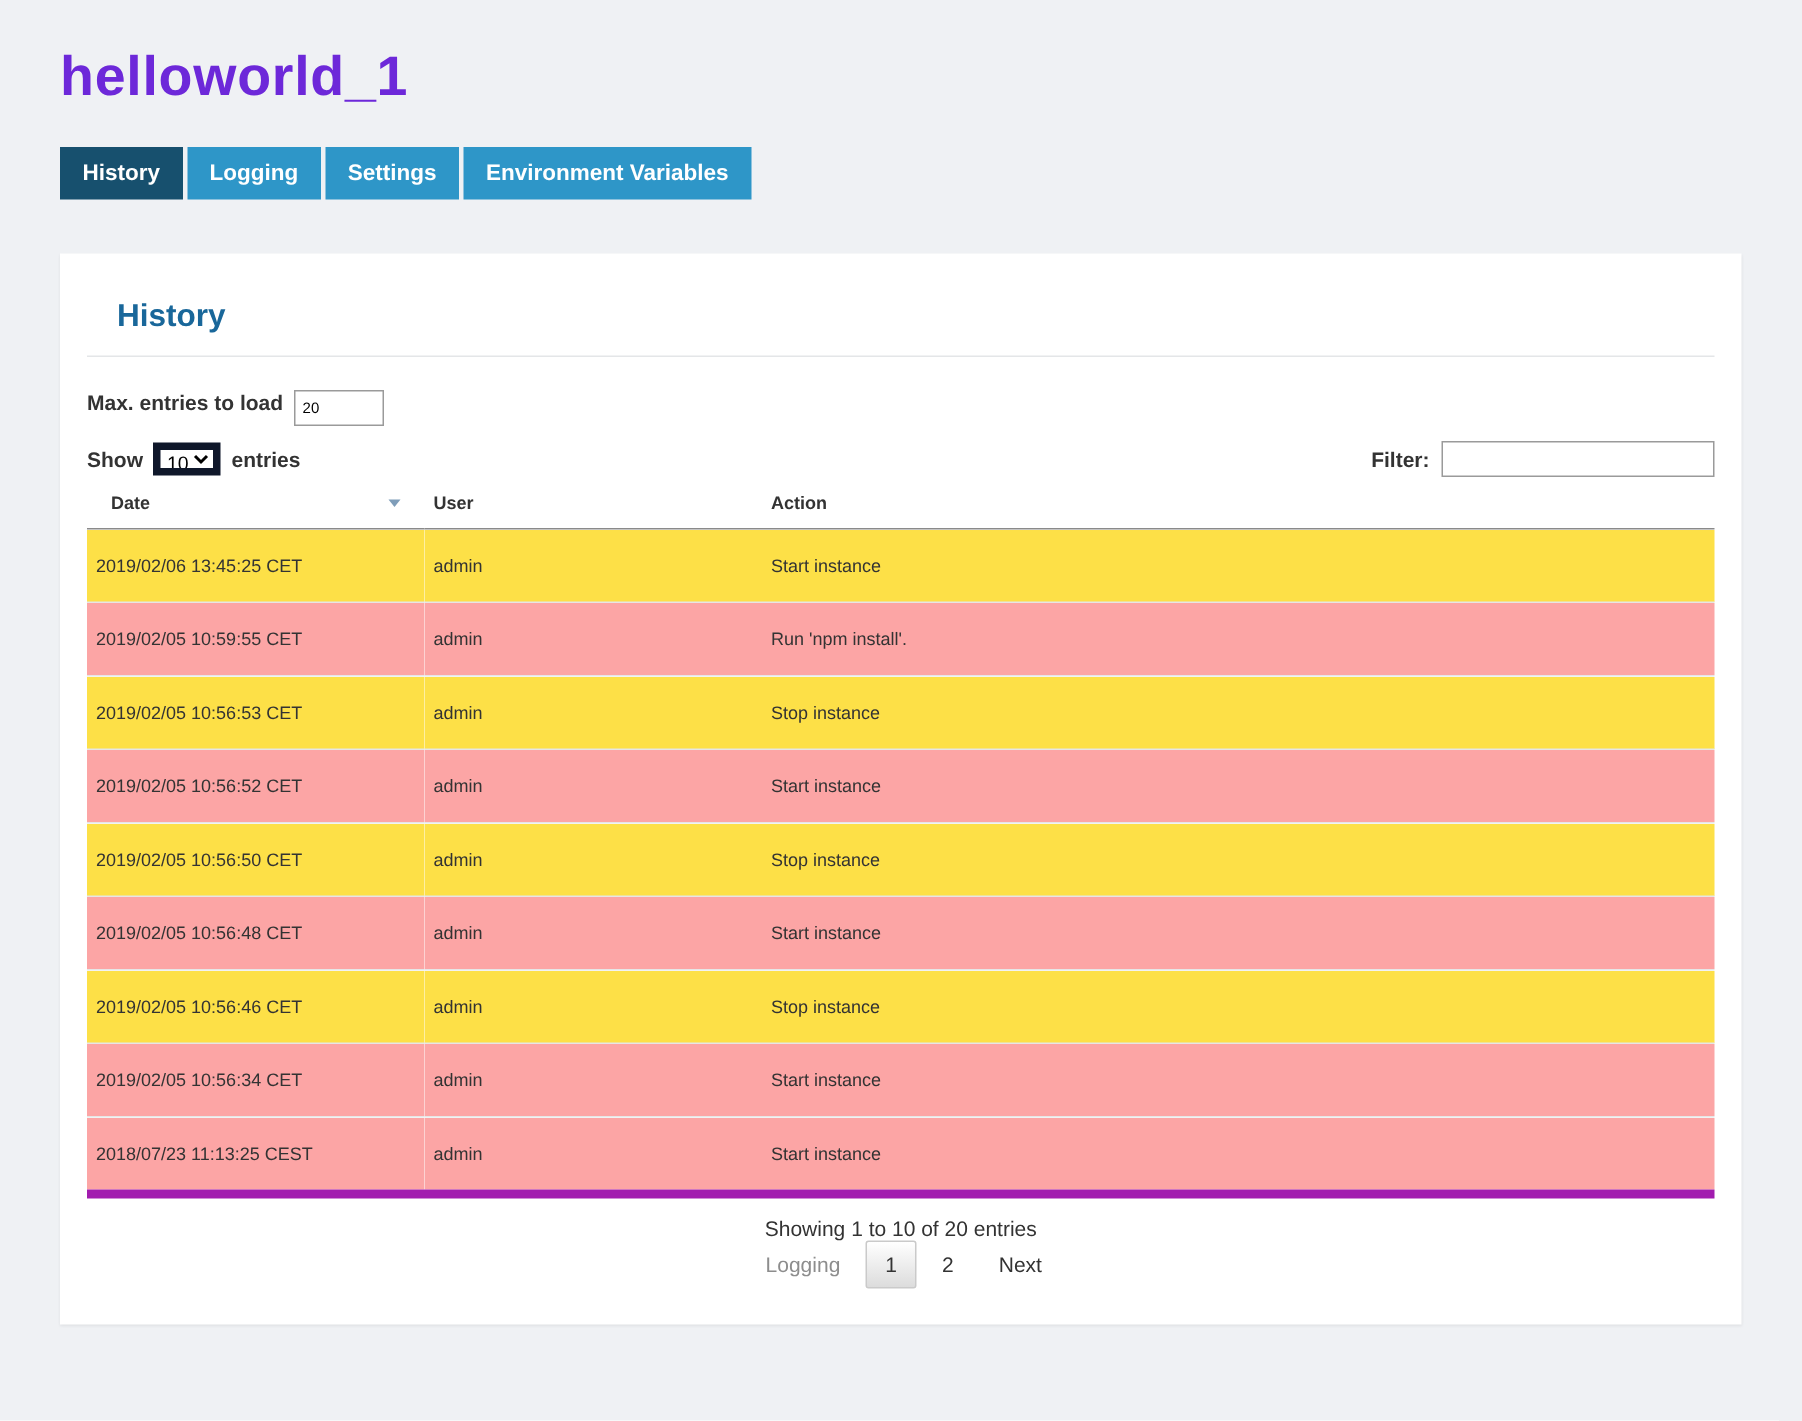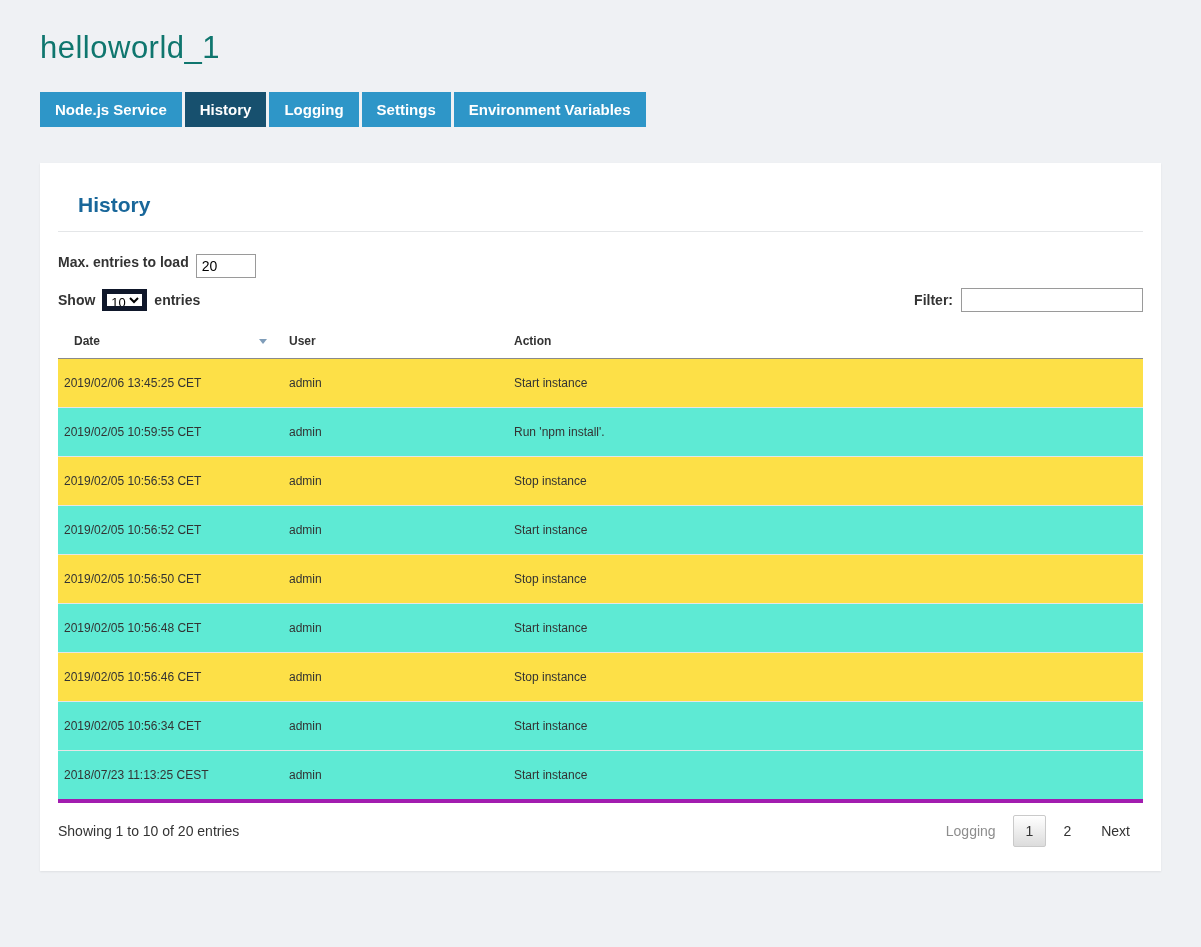--- a/index.html
+++ b/index.html
@@ -11,23 +11,23 @@
   html,body{margin:0;padding:0;}
   body{
     background:#eff1f4;
     font-family:"Liberation Sans", sans-serif;
     color:#333;
     width:1201px;
     min-height:947px;
   }
   .page{padding:26px 40px 36px;}
   .page-title{
-    color:#0f766e;
-    font-size:31px;
-    font-weight:400;
+    color:#6d28d9;
+    font-size:37px;
+    font-weight:700;
     margin:4px 0 26px 0;
     letter-spacing:0.5px;
   }
   
   .tabs{display:flex;gap:3px;margin-bottom:36px;}
   .tab{
     background:var(--tab-blue);
     color:#fff;
     border:none;
     font-family:"Liberation Sans", sans-serif;
@@ -58,28 +58,27 @@
   
   .controls{font-size:14px;}
   .max-entries-row{margin:0 0 10px 0;display:flex;align-items:flex-start;}
   .max-entries-row label{font-weight:700;}
   .max-entries-input{
     width:60px;
     height:24px;
     border:1px solid #9a9a9a;
     margin-left:7px;
     font-family:"Liberation Sans", sans-serif;
-    font-size:14px;
+    font-size:10px;
     padding:1px 5px;
   }
   .length-filter-row{
     display:flex;
     justify-content:space-between;
     align-items:center;
-    margin-bottom:12px;
   }
   .length-control{display:flex;align-items:center;font-weight:700;}
   .length-select{
     margin:0 7px;
     font-family:"Liberation Sans", sans-serif;
     font-size:13px;
     height:22px;
     border:5px solid #0f172a;
     background:#fff;
   }
@@ -122,31 +121,32 @@
     border-right:4px solid transparent;
     border-top:5px solid #7f9db9;
   }
   table.history tbody td{
     padding:17px 6px;
     border-bottom:1px solid #e6e6e6;
     color:#333;
     overflow:hidden;
     white-space:nowrap;
   }
-  table.history tbody tr.even{background:#5eead4;}
+  table.history tbody tr.even{background:#fca5a5;}
   table.history tbody tr.odd{background:#fde047;}
   table.history tbody tr:last-child td{border-bottom:none;}
   
   .table-footer{
     display:flex;
-    justify-content:space-between;
+    justify-content:flex-end;
     align-items:center;
-    border-top:4px solid #a21caf;
+    border-top:6px solid #a21caf;
     padding:12px 0 2px 0;
     font-size:14px;
+    flex-direction:column;
   }
   .footer-info{padding-left:0;}
   .pagination{display:flex;align-items:center;}
   .page-btn{
     padding:7px 12px;
     margin-left:4px;
     font-size:14px;
     color:#333;
     cursor:pointer;
     border:1px solid transparent;
@@ -160,21 +160,20 @@
   }
 </style>
 </head>
 <body>
 
 <div class="page">
 
   <h1 class="page-title">helloworld_1</h1>
 
   <div class="tabs">
-    <button class="tab">Node.js Service</button>
     <button class="tab active">History</button>
     <button class="tab">Logging</button>
     <button class="tab">Settings</button>
     <button class="tab">Environment Variables</button>
   </div>
 
   <div class="card">
 
     <h2 class="card-heading">History</h2>
     <hr class="card-divider">

